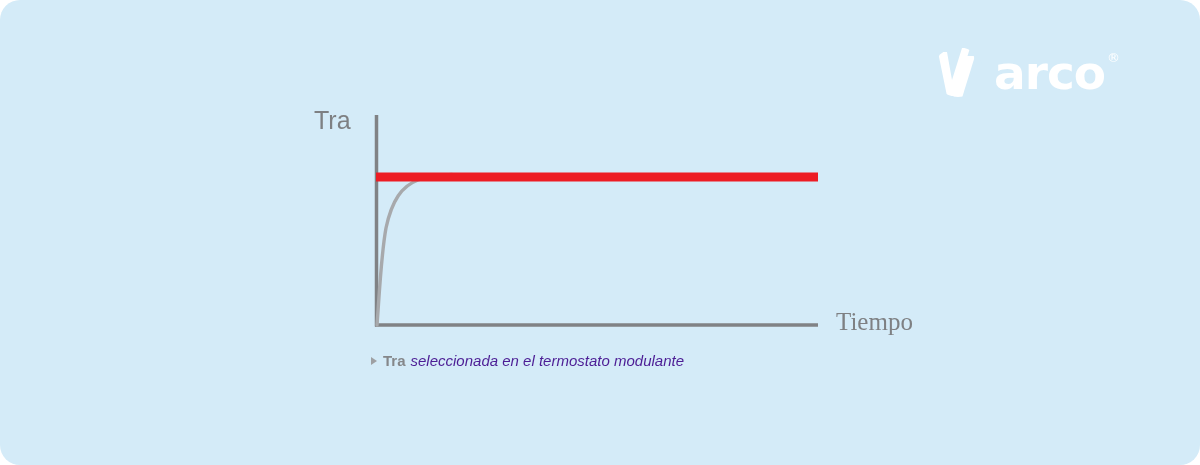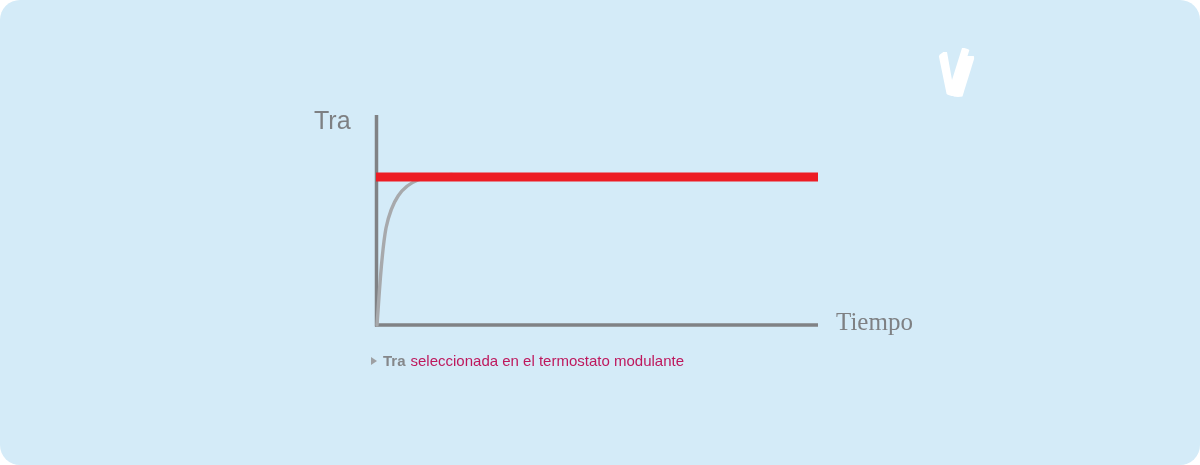--- a/index.html
+++ b/index.html
@@ -110,21 +110,22 @@
     border-top: 4.5px solid transparent;
     border-bottom: 4.5px solid transparent;
     margin-right: 1px;
   }
   .caption-strong {
     font-weight: bold;
     color: #85878a;
   }
   .caption-rest {
     font-weight: normal;
-    color: #be185d;
+    color: #4c1d95;
+    font-style: italic;
   }
 </style>
 </head>
 <body>
 
 <div class="card">
 
   <div class="logo">
     <span class="logo-mark-wrap">
       <svg class="logo-mark" viewBox="0 0 52 52" aria-hidden="true">
@@ -136,20 +137,23 @@
         <g clip-path="url(#circClip)">
           <path d="M 2 26 C 2 12 12 1 26 1 C 40 1 50 12 50 26 C 50 40 40 51 26 51 C 12 51 2 40 2 26 Z" fill="none" stroke="#ffffff" stroke-width="0"></path>
 
           <path d="M 6 6 L 15 6 L 20 34 L 30 2 L 38 2 L 23 50 L 15 50 Z" fill="#ffffff"></path>
 
           <path d="M 34 10 L 43 10 L 30 52 L 21 52 Z" fill="#ffffff"></path>
 
           <path d="M 40 2 L 52 2 L 52 20 L 44 20 Z" fill="#d4ebf8"></path>
         </g>
       </svg>
+    </span>
+    <span class="logo-word">
+      <span>arco</span><span class="logo-reg">®</span>
     </span>
   </div>
 
   <div class="chart">
     <svg width="1200" height="465" viewBox="0 0 1200 465" aria-hidden="true">
 
       <line x1="376.5" y1="115" x2="376.5" y2="326.5" stroke="#808285" stroke-width="3.5" stroke-linecap="butt"></line>
 
       <line x1="375" y1="325" x2="818" y2="325" stroke="#808285" stroke-width="3.5" stroke-linecap="butt"></line>
 

